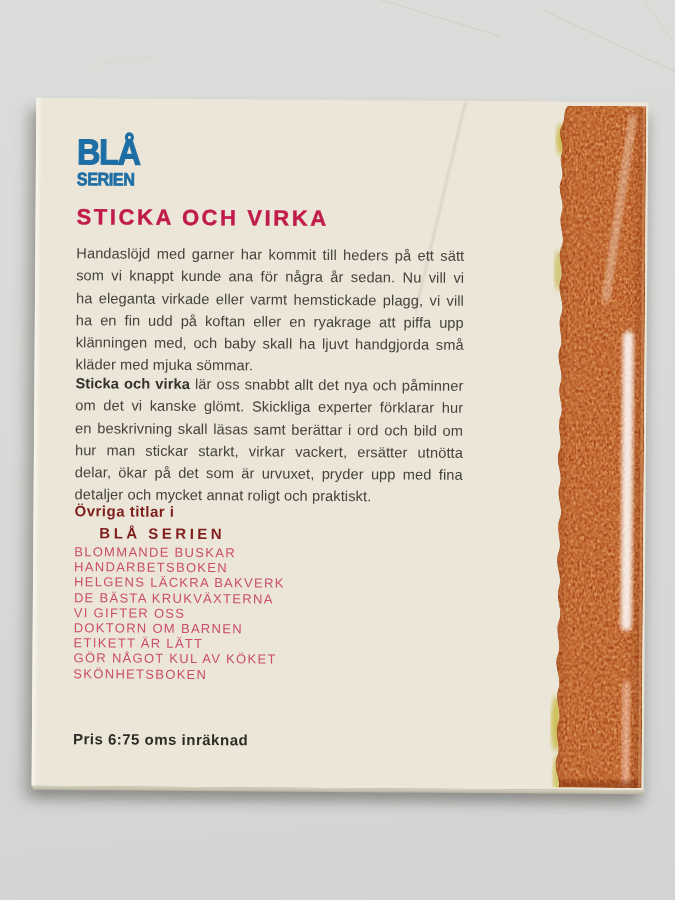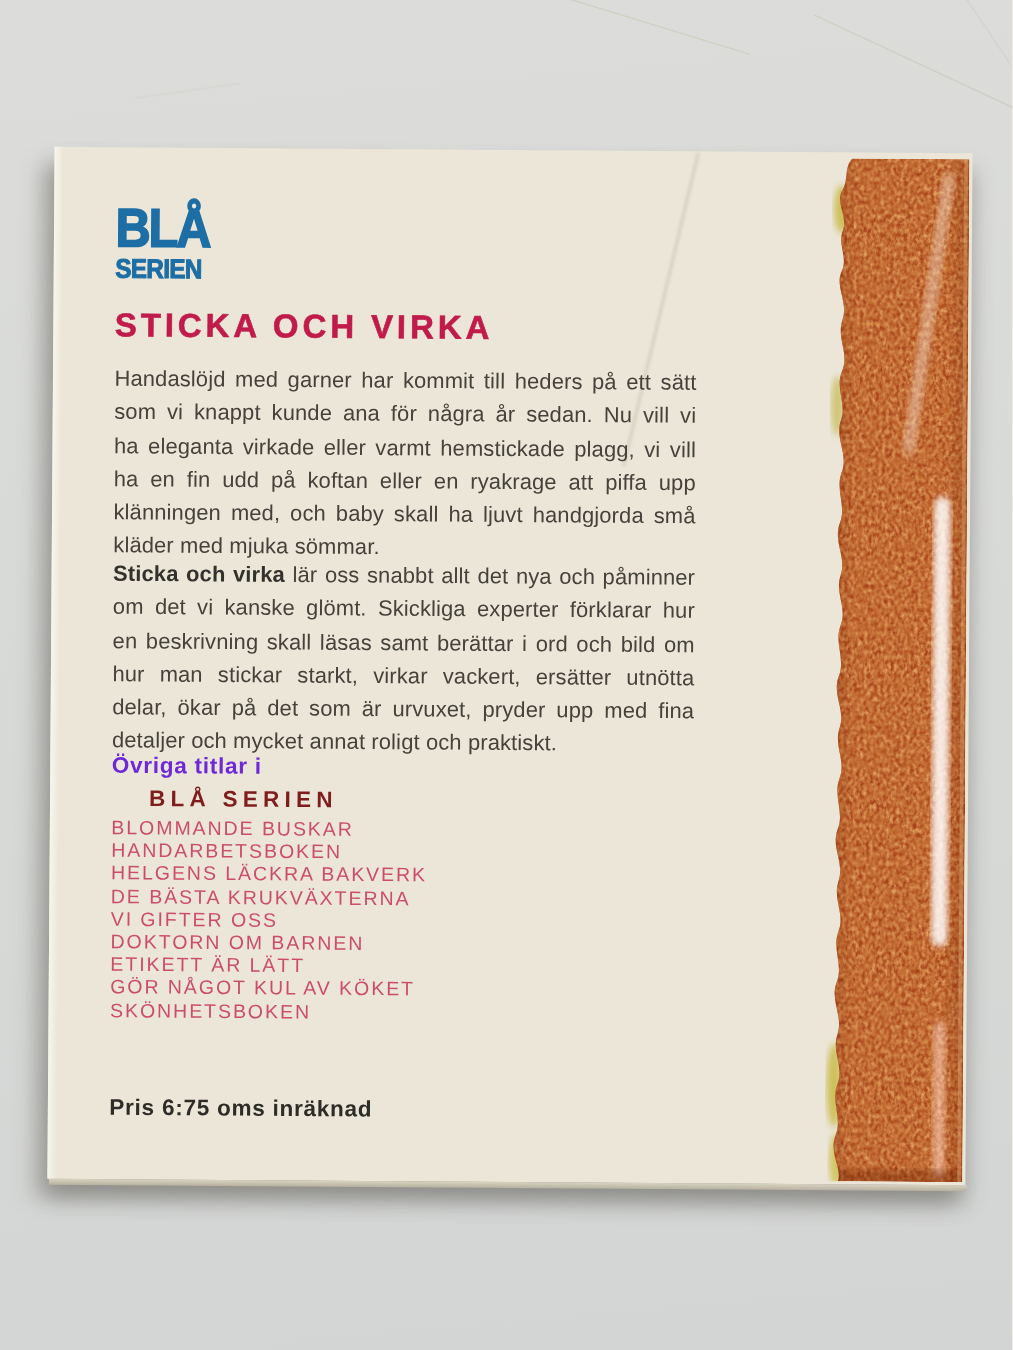--- a/index.html
+++ b/index.html
@@ -70,21 +70,21 @@
     letter-spacing: 0.1px;
   }
   .para.p1 { top: 144px; }
   .para.p2 { top: 274px; }
   .jline { text-align: justify; text-align-last: justify; white-space: nowrap; }
   .para .jline:last-child { text-align-last: left; }
   .p2-lead { font-weight: bold; color: #33312c; }
 
   .other-heading {
     position: absolute; left: 41px; top: 404px;
-    font-size: 15px; font-weight: bold; color: #6d28d9; letter-spacing: 0.5px;
+    font-size: 15px; font-weight: bold; color: #7f1d1d; letter-spacing: 0.5px;
   }
   .series-name {
     position: absolute; left: 66px; top: 426px;
     font-size: 15px; font-weight: bold; letter-spacing: 3.5px; color: #7f1d1d;
   }
   .titles-list {
     position: absolute; left: 41px; top: 446px;
     font-size: 13px; line-height: 15.2px; letter-spacing: 1.3px;
     color: #cc4d6b; list-style: none; margin: 0; padding: 0;
   }

